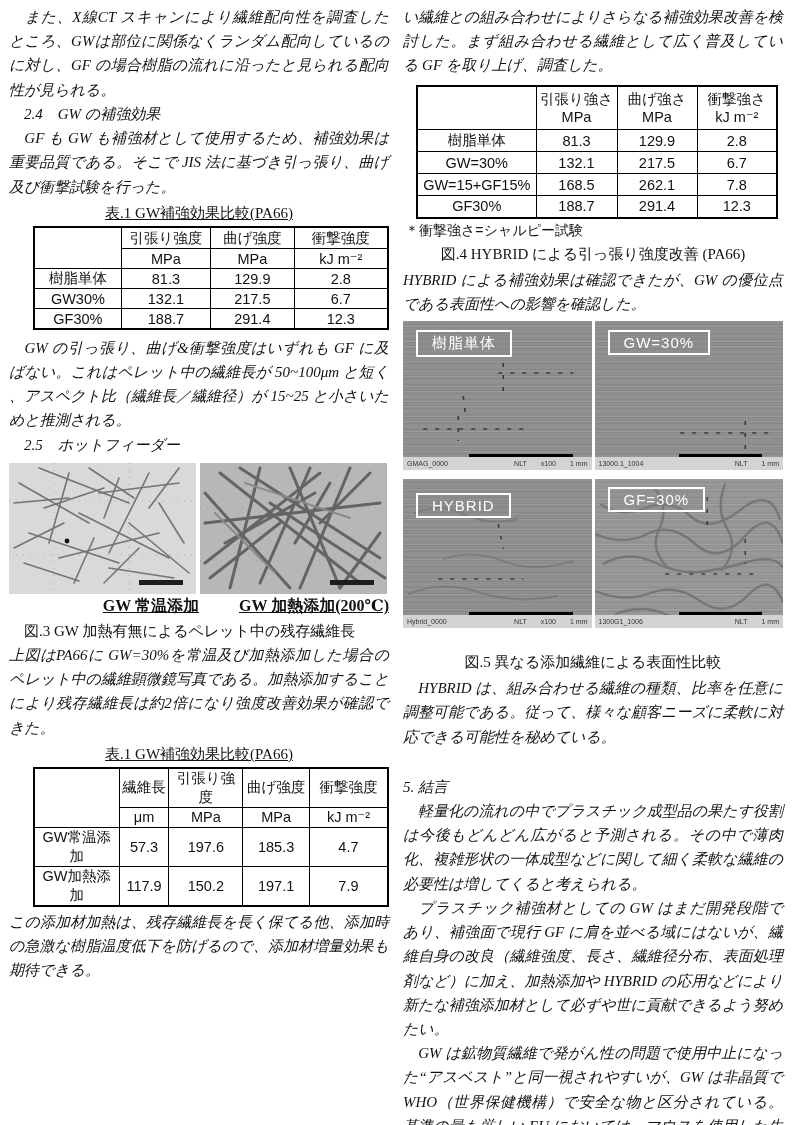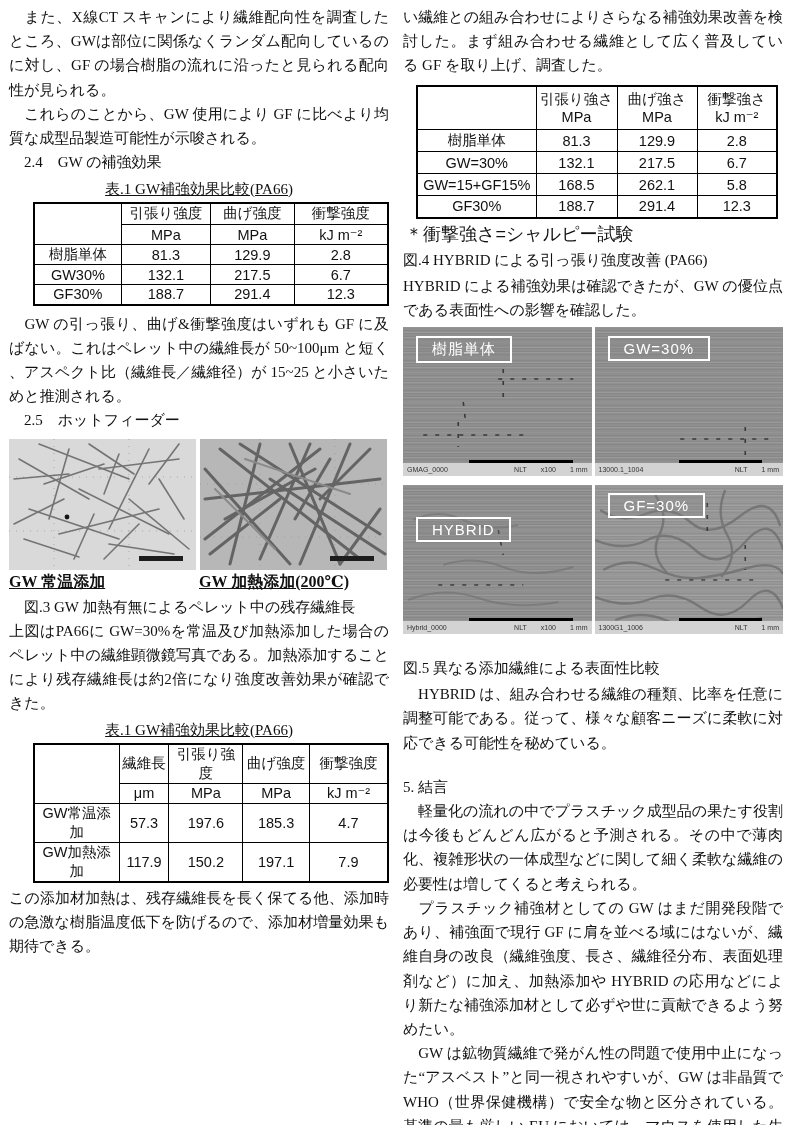--- a/index.html
+++ b/index.html
@@ -2,76 +2,76 @@
 <html><head>
 <meta charset="utf-8">
 <style>
   * { box-sizing: border-box; margin: 0; padding: 0; }
   html,body { width: 798px; height: 1125px; background: #ffffff; overflow: hidden; }
   body { font-family: "Liberation Serif", "DejaVu Serif", serif; color: #111; }
   .page { display: flex; gap: 14px; padding: 5px 9px 0 9px; }
   .col { width: 380px; flex: 0 0 380px; }
 
   p.body, p.h { font-size: 15px; line-height: 1.615; text-align: justify;
-                overflow-wrap: anywhere; line-break: anywhere; }
+                overflow-wrap: anywhere; line-break: anywhere; font-style: italic; }
   p.h { text-align: left; }
 
   .tcap { font-size: 15px; text-align: center; text-decoration: underline;
           margin: 5px 0 3px 0; }
   table.tbl { border-collapse: collapse; border: 2px solid #000; table-layout: fixed;
               font-family: "Liberation Sans", "DejaVu Sans", sans-serif;
               font-size: 14.5px; margin-left: 24px; }
   table.tbl th, table.tbl td { border: 1px solid #000; text-align: center;
               font-weight: normal; padding: 0 2px; height: 20px;
               overflow-wrap: anywhere; line-break: anywhere; }
   table.tbl tr.hd1 th { height: 22px; }
   table.tbl3 { margin-left: 13px; }
   table.tbl3 th { height: 44px; }
   table.tbl3 td { height: 22px; }
   td.boldcell { font-weight: bold; }
 
   .figrow { display: flex; gap: 4px; margin-top: 6px; }
   .micro { width: 187px; height: 131px; }
   .capline { display: flex; margin-top: 2px; }
-  .capline span { flex: 1; text-align: left; font-size: 16px; font-weight: bold;
+  .capline span { flex: 1; text-align: right; font-size: 16px; font-weight: bold;
                   text-decoration: underline; }
   .figcap { font-size: 15px; line-height: 1.6; margin-top: 2px; }
-  .figcapc { font-size: 15px; line-height: 1.6; text-align: left; margin: 2px 0; }
-  .fnote { font-family: Liberation Sans, sans-serif;
-           font-size: 18px; margin: 3px 0 2px 2px; }
+  .figcapc { font-size: 15px; line-height: 1.6; text-align: center; margin: 2px 0; }
+  .fnote { font-family: Liberation Mono, monospace;
+           font-size: 14px; margin: 3px 0 2px 2px; }
 
   .sem { display: flex; gap: 3px; width: 380px; height: 149px; margin-top: 5px; }
   .semhalf { position: relative; flex: 1; background: #8f8f8f; overflow: hidden;
              background-image:
                repeating-linear-gradient(180deg, rgba(255,255,255,0.10) 0 1px, rgba(0,0,0,0) 1px 5px),
                repeating-linear-gradient(180deg, rgba(0,0,0,0.05) 0 1px, rgba(0,0,0,0) 1px 3px); }
   .semhalf.rough { background-color: #979797; }
   .semlabel { position: absolute; top: 9px; left: 13px; border: 2px solid #fff;
               color: #fff; padding: 2px 14px; font-family: "Liberation Sans", sans-serif;
               font-size: 15px; letter-spacing: 1px; background: rgba(130,130,130,0.25); }
   .semfoot { position: absolute; left: 0; right: 0; bottom: 0; height: 13px;
              background: #d3d3d3; color: #333; display: flex; align-items: center;
              justify-content: space-between; padding: 0 4px;
              font-family: "Liberation Sans", sans-serif; font-size: 7px; }
   .semfoot .grp { display: flex; gap: 14px; }
   .sbar { position: absolute; bottom: 13px; height: 3px; background: #000; }
   .sbar.l { left: 35%; width: 55%; }
   .sbar.r { left: 45%; width: 44%; }
   .specks { position: absolute; inset: 0; width: 100%; height: 100%; }
-  .h5gap { margin-top: 20px; }
+  .h5gap { margin-top: 26px; }
 </style>
 </head>
 <body>
 
 <div class="page">
 
   <div class="col">
     <p class="body">　また、X線CT スキャンにより繊維配向性を調査したところ、GWは部位に関係なくランダム配向しているのに対し、GF の場合樹脂の流れに沿ったと見られる配向性が見られる。</p>
-    <p class="body">　これらのことから、GW 使用により GF に比べより均質な成型品製造可能性が示唆される。</p>
     <p class="h">　2.4　GW の補強効果</p>
+    <p class="body">　GF も GW も補強材として使用するため、補強効果は重要品質である。そこで JIS 法に基づき引っ張り、曲げ及び衝撃試験を行った。</p>
 
     <div class="tcap">表.1 GW補強効果比較(PA66)</div>
     <table class="tbl">
       <colgroup>
           <col style="width:92px">
           <col style="width:94px">
           <col style="width:88px">
           <col style="width:99px">
         </colgroup>
       <tbody>
@@ -262,21 +262,21 @@
       <tr>
         <td>GW=30%</td>
         <td>132.1</td>
         <td>217.5</td>
         <td>6.7</td>
       </tr>
       <tr>
         <td>GW=15+GF15%</td>
         <td>168.5</td>
         <td>262.1</td>
-        <td>5.8</td>
+        <td>7.8</td>
       </tr>
       <tr>
         <td>GF30%</td>
         <td>188.7</td>
         <td>291.4</td>
         <td>12.3</td>
       </tr>
     </tbody>
       </table>
     <p class="fnote">＊衝撃強さ=シャルピー試験</p>
@@ -330,21 +330,21 @@
           <g stroke="#6e6e6e" stroke-width="2" fill="none" opacity="0.55">
             <path d="M10,35 q25,-12 50,0 t55,5"></path>
               <path d="M40,80 q30,-10 60,2 t70,0"></path>
             <path d="M5,115 q35,-14 70,-2 t80,4"></path>
           </g>
           <g stroke="#1e1e1e" stroke-width="1.6" stroke-dasharray="4 8" opacity="0.7">
             <line x1="95" y1="45" x2="100" y2="70"></line>
               <line x1="35" y1="100" x2="120" y2="100"></line>
           </g>
         </svg>
-        <div class="semlabel" style="top:32px">HYBRID</div>
+        <div class="semlabel" style="top:14px">HYBRID</div>
         <div class="sbar l"></div>
         <div class="semfoot">
           <span>Hybrid_0000</span>
           <span class="grp">
             <span>NLT</span>
             <span>x100</span>
             <span>1 mm</span>
           </span>
         </div>
       </div>

